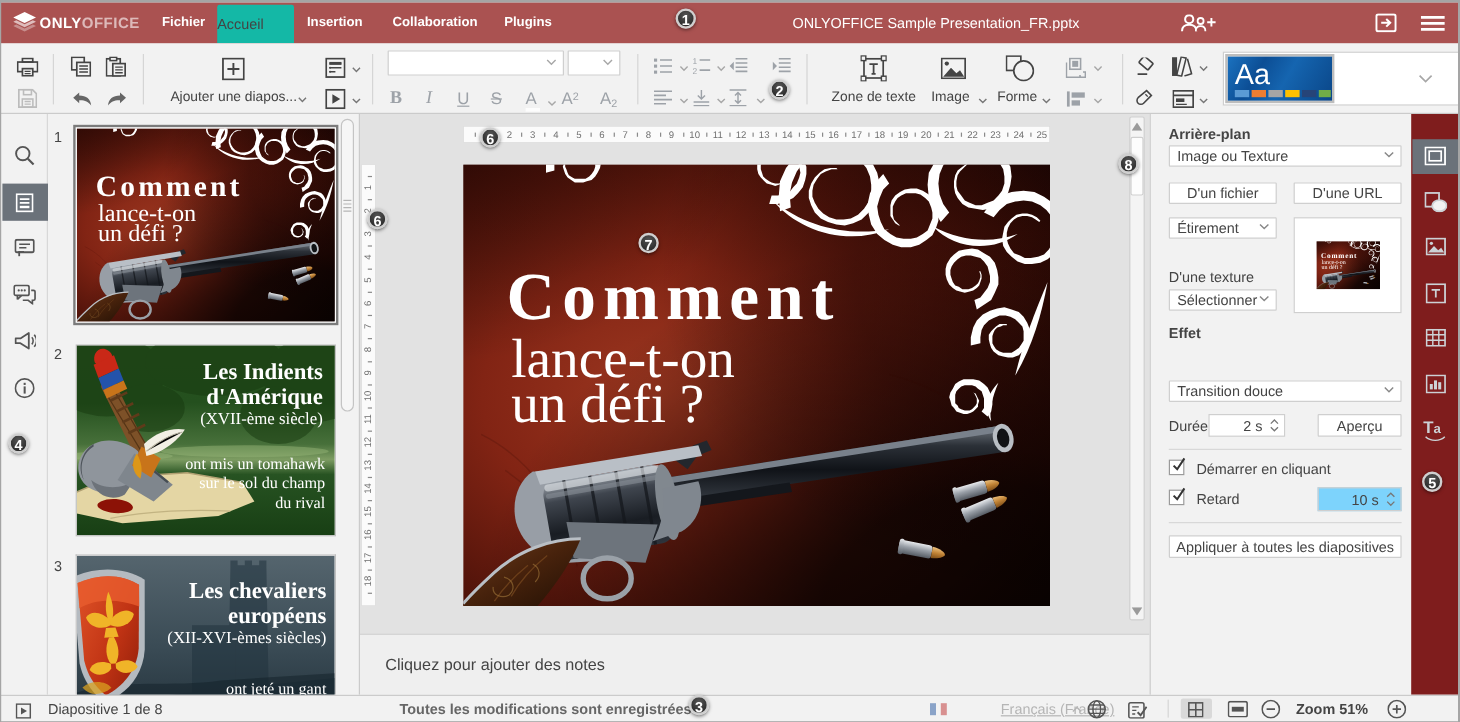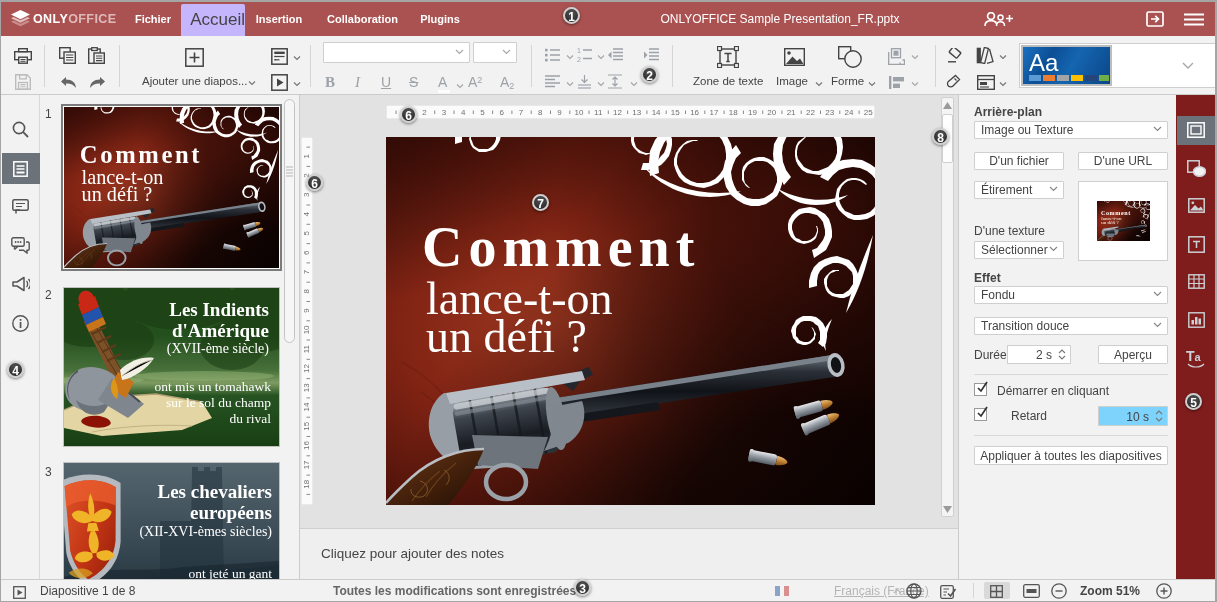--- a/index.html
+++ b/index.html
@@ -3,21 +3,21 @@
 <meta charset="utf-8">
 <style>
 *{margin:0;padding:0;box-sizing:border-box;}
 html,body{width:1217px;height:602px;overflow:hidden;font-family:"Liberation Sans",sans-serif;background:#fff;}
 #app{position:absolute;left:0;top:0;width:1217px;height:602px;background:#f1f1f1;}
 .edge{position:absolute;background:#a5a5a5;z-index:99;}
 .abs{position:absolute;}
 
 #titlebar{position:absolute;left:0;top:2px;width:1215px;height:44px;background:#aa5251;}
 .tab{position:absolute;top:0;height:34px;line-height:34px;color:#fff;font-size:11px;font-weight:bold;text-align:center;}
-#tab-active{position:absolute;left:181px;top:2px;width:64px;height:32px;background:#c4b5fd;border-radius:2px 2px 0 0;color:#444;font-weight:normal;font-size:17px;text-align:right;line-height:32px;}
+#tab-active{position:absolute;left:181px;top:2px;width:64px;height:32px;background:#14b8a6;border-radius:2px 2px 0 0;color:#444;font-weight:normal;font-size:12px;text-align:left;line-height:32px;}
 #doctitle{position:absolute;left:600px;top:0;width:360px;height:34px;line-height:34px;color:#fff;font-size:12px;text-align:center;}
 
 #toolbar{position:absolute;left:0;top:36px;width:1215px;height:59px;background:#f2f2f2;border-bottom:1px solid #cbcbcb;}
 .tsep{position:absolute;top:9px;height:42px;width:1px;background:#d5d5d5;}
 .tlabel{position:absolute;font-size:11.5px;color:#444;white-space:nowrap;}
 .caret{position:absolute;width:8px;height:8px;}
 
 #leftrail{position:absolute;left:0;top:95px;width:40px;height:484px;background:#f2f2f2;border-right:1px solid #d8d8d8;}
 #thumbs{position:absolute;left:40px;top:95px;width:260px;height:484px;background:#f2f2f2;border-right:1px solid #cbcbcb;}
 #editor{position:absolute;left:300px;top:95px;width:658px;height:484px;background:#e2e2e2;}
@@ -696,23 +696,20 @@
     <div class="abs" style="left:119px;top:86px;width:90px;height:80px;background:#fff;border:1px solid #cfcfcf;">
       <svg class="abs" style="left:18px;top:19px" width="53" height="40" viewBox="0 0 489 368" preserveAspectRatio="none">
           <use href="#slideart"></use>
         </svg>
     </div>
     <div class="abs" style="left:15px;top:129px;">D'une texture</div>
     <div class="combo" style="left:15px;top:146px;width:90px;height:18px;line-height:17px;padding-left:6px;">Sélectionner<svg class="cv" width="9" height="6" viewBox="0 0 9 6">
           <path d="M1 1 L4.5 4.5 L8 1" stroke="#888" fill="none" stroke-width="1.2"></path>
         </svg></div>
     <div class="abs" style="left:15px;top:176px;font-weight:bold;">Effet</div>
-    <div class="combo" style="left:15px;top:191px;width:194px;height:18px;line-height:17px;padding-left:6px;">Fondu<svg class="cv" width="9" height="6" viewBox="0 0 9 6">
-          <path d="M1 1 L4.5 4.5 L8 1" stroke="#888" fill="none" stroke-width="1.2"></path>
-        </svg></div>
     <div class="combo" style="left:15px;top:222px;width:194px;height:18px;line-height:17px;padding-left:6px;">Transition douce<svg class="cv" width="9" height="6" viewBox="0 0 9 6">
           <path d="M1 1 L4.5 4.5 L8 1" stroke="#888" fill="none" stroke-width="1.2"></path>
         </svg></div>
     <div class="abs" style="left:15px;top:253px;">Durée</div>
     <div class="abs" style="left:48px;top:250px;width:64px;height:19px;background:#fff;border:1px solid #cfcfcf;">
       <div class="abs" style="right:18px;top:2px;">2 s</div>
       <svg class="abs" style="right:4px;top:3px" width="8" height="5" viewBox="0 0 8 5">
           <path d="M1 4 L4 1 L7 4" stroke="#777" fill="none" stroke-width="1.1"></path>
         </svg>
       <svg class="abs" style="right:4px;bottom:3px" width="8" height="5" viewBox="0 0 8 5">
@@ -725,21 +722,21 @@
       <svg class="abs" style="left:1px;top:-3px" width="13" height="13" viewBox="0 0 13 13">
           <path d="M2 7 L5 10 L11 1" stroke="#333" fill="none" stroke-width="1.7"></path>
         </svg>
     </div>
     <div class="abs" style="left:38px;top:289px;">Démarrer en cliquant</div>
     <div class="abs" style="left:15px;top:313px;width:13px;height:13px;background:#fff;border:1px solid #9a9a9a;">
       <svg class="abs" style="left:1px;top:-3px" width="13" height="13" viewBox="0 0 13 13">
           <path d="M2 7 L5 10 L11 1" stroke="#333" fill="none" stroke-width="1.7"></path>
         </svg>
     </div>
-    <div class="abs" style="left:38px;top:314px;margin-left:14px;">Retard</div>
+    <div class="abs" style="left:38px;top:314px;">Retard</div>
     <div class="abs" style="left:139px;top:311px;width:70px;height:20px;background:#7dd3fc;border:1px solid #cfcfcf;">
       <div class="abs" style="right:18px;top:3px;">10 s</div>
       <svg class="abs" style="right:4px;top:3px" width="8" height="5" viewBox="0 0 8 5">
           <path d="M1 4 L4 1 L7 4" stroke="#777" fill="none" stroke-width="1.1"></path>
         </svg>
       <svg class="abs" style="right:4px;bottom:3px" width="8" height="5" viewBox="0 0 8 5">
           <path d="M1 1 L4 4 L7 1" stroke="#777" fill="none" stroke-width="1.1"></path>
         </svg>
     </div>
     <div class="abs" style="left:15px;top:340px;width:194px;height:1px;background:#d8d8d8;"></div>

